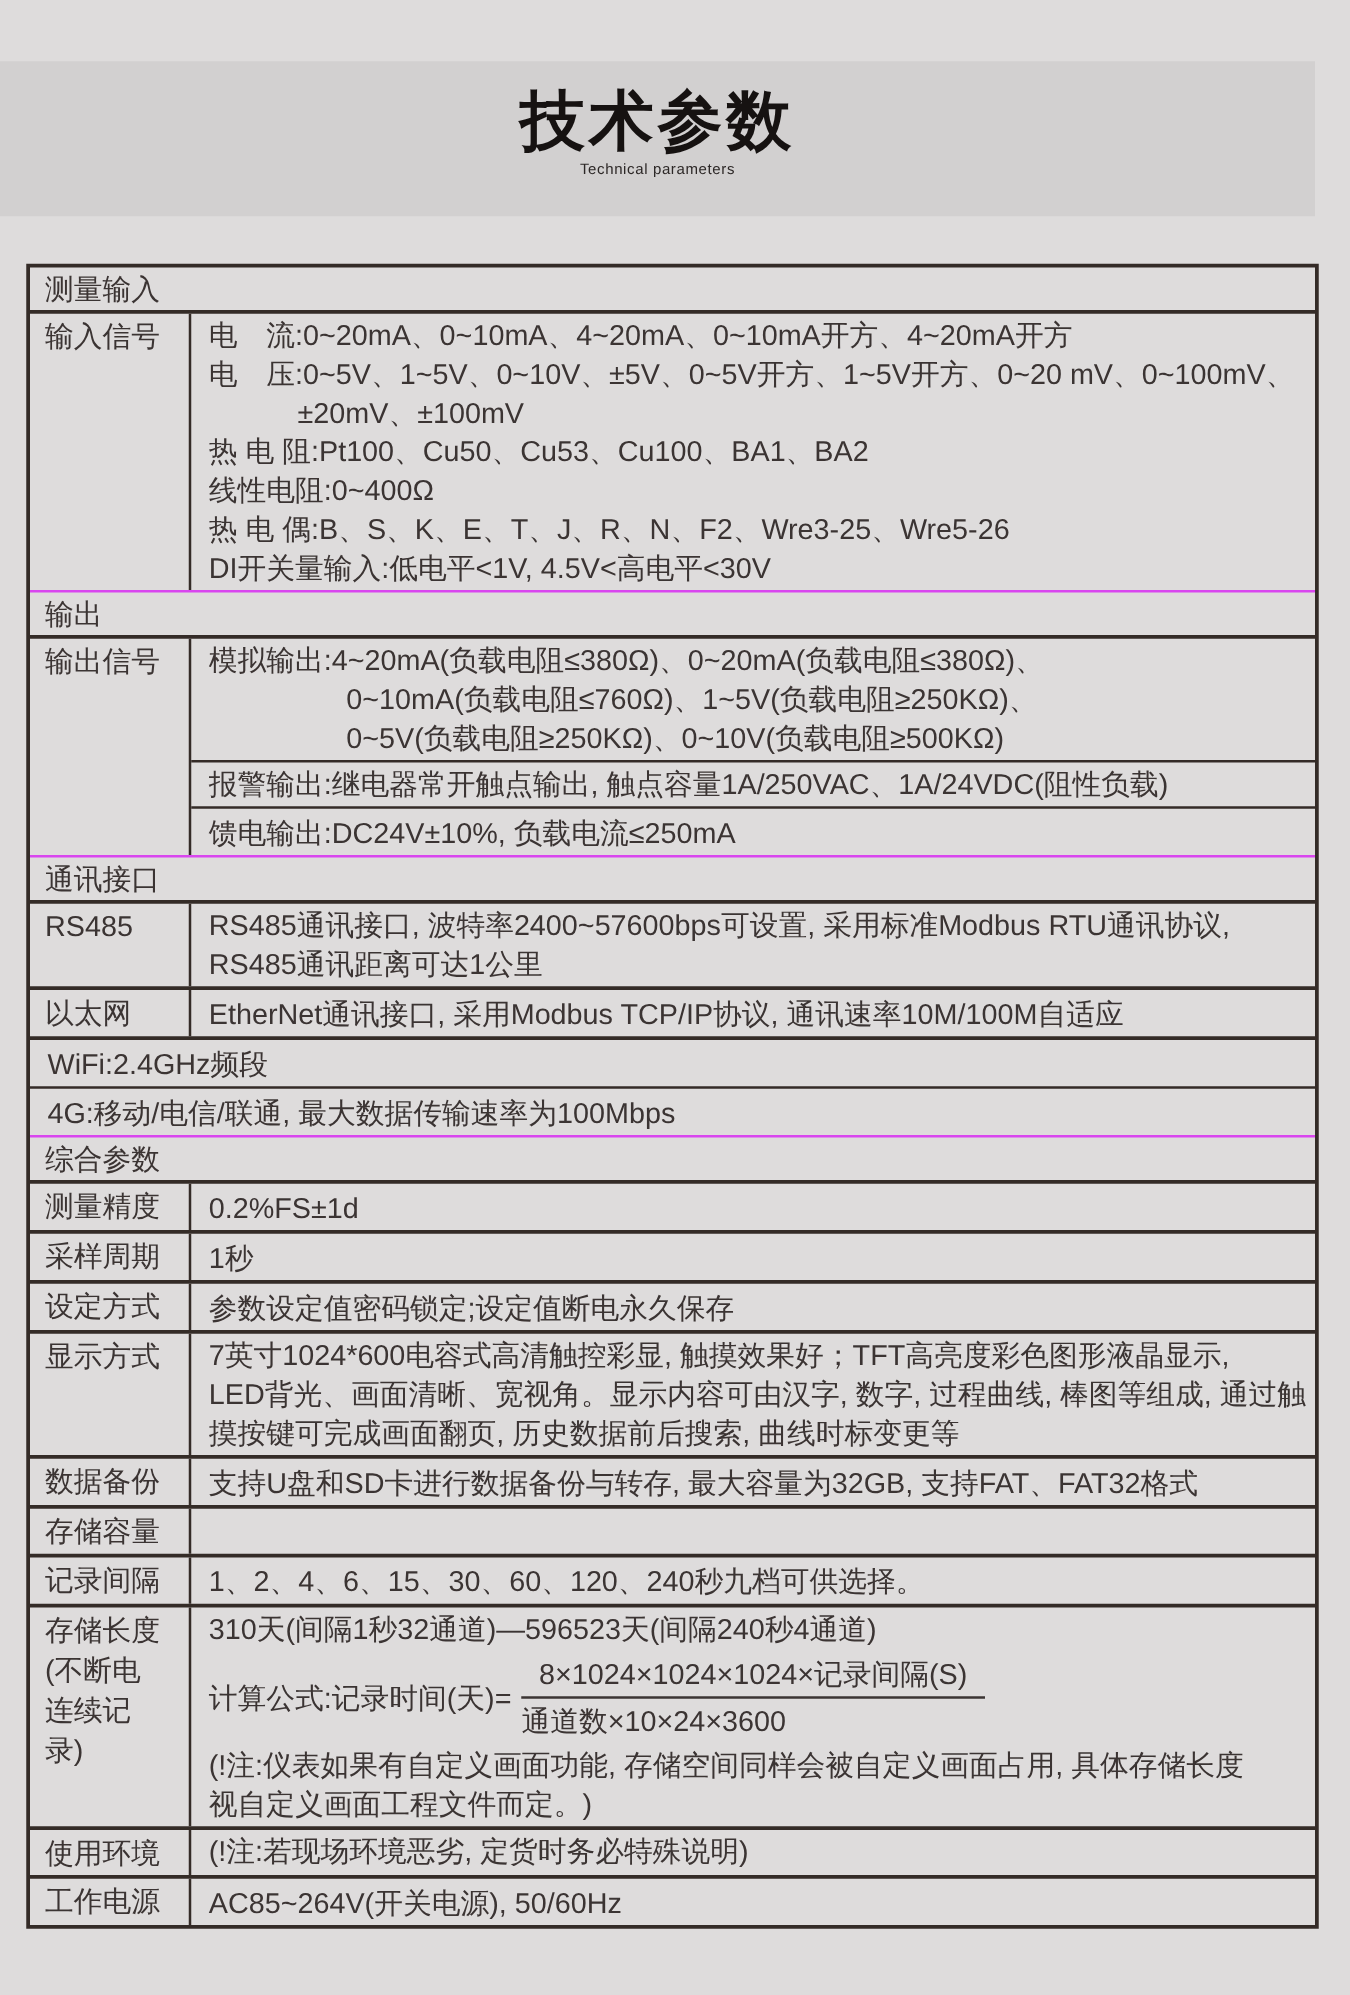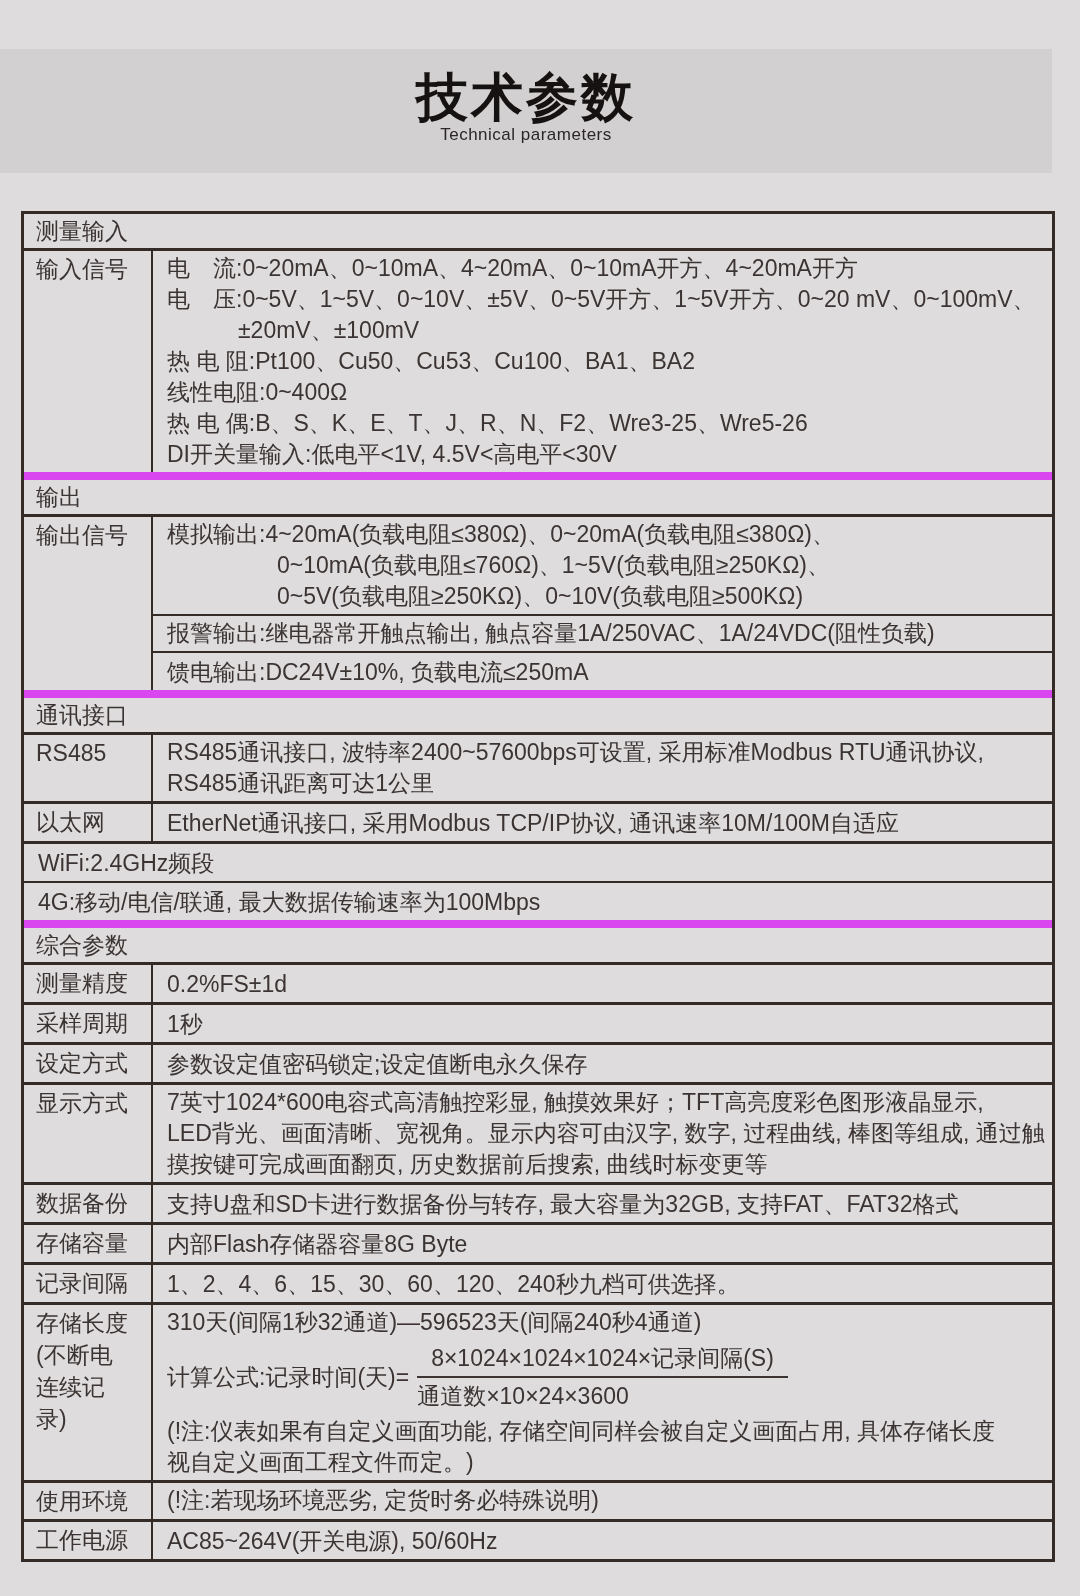--- a/index.html
+++ b/index.html
@@ -22,33 +22,33 @@
     background:#d2d0d0;
     text-align:center;
   }
   .title-cn {
     padding-top:20px;
     font-size:52px; font-weight:bold;
     color:#161211; letter-spacing:3px;
     line-height:56px;
   }
   .title-en {
-    font-size:17px; color:#2c2726;
+    font-size:12px; color:#2c2726;
     letter-spacing:0.5px; line-height:20px;
   }
   
   .spec-table {
     position:absolute; left:21px; top:211px;
     width:1034px;
     border:3px solid #342b27;
     background:#dedcdc;
     font-size:23px;
   }
   .t-section {
-    border-top:8px solid #d946ef;
+    border-top:2px solid #d946ef;
     line-height:33px;
     padding:1px 12px 0 12px;
     font-weight:normal;
   }
   .t-row0 { border-top:0 !important; }
   .t-row {
     border-top:3px solid #342b27;
     display:flex; align-items:stretch;
   }
   .t-label {
@@ -211,25 +211,20 @@
       <div class="t-label">数据备份</div>
       <div class="t-content">
           <div class="t-sub">
             <div class="line single">支持U盘和SD卡进行数据备份与转存, 最大容量为32GB, 支持FAT、FAT32格式</div>
           </div>
         </div>
     </div>
 
     <div class="t-row">
       <div class="t-label">存储容量</div>
-      <div class="t-content">
-          <div class="t-sub">
-            <div class="line single">内部Flash存储器容量8G Byte</div>
-          </div>
-        </div>
     </div>
 
     <div class="t-row">
       <div class="t-label">记录间隔</div>
       <div class="t-content">
           <div class="t-sub">
             <div class="line single">1、2、4、6、15、30、60、120、240秒九档可供选择。</div>
           </div>
         </div>
     </div>

